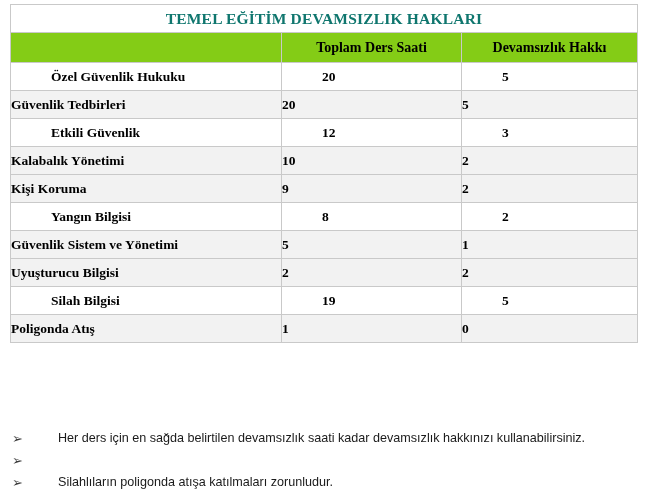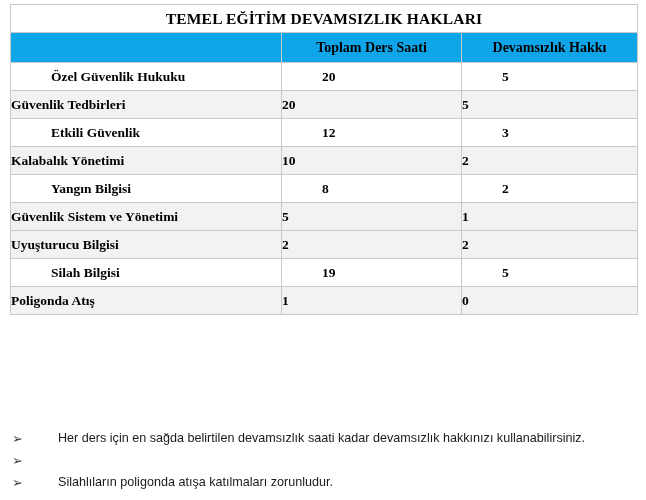--- a/index.html
+++ b/index.html
@@ -48,27 +48,27 @@
     vertical-align: middle;
   }
 
   .title-cell {
     height: 27px;
     text-align: center;
     font-weight: bold;
     font-size: 15.5px;
     letter-spacing: 0.2px;
     background: #ffffff;
-    color: #000000;
+    color: #0f766e;
     white-space: nowrap;
   }
 
   .head-row td {
     height: 29px;
-    background: #0ea5e9;
+    background: #84cc16;
   }
   .head-blank {
     background: #f2f2f2;
   }
   .head-label {
     text-align: center;
     font-weight: bold;
     font-size: 14px;
     color: #000;
     white-space: nowrap;
@@ -159,20 +159,25 @@
           <td class="cell-num">5</td>
         </tr>
         <tr class="odd">
           <td class="cell-name">Etkili Güvenlik</td>
           <td class="cell-num">12</td>
           <td class="cell-num">3</td>
         </tr>
         <tr class="even">
           <td class="cell-name">Kalabalık Yönetimi</td>
           <td class="cell-num">10</td>
+          <td class="cell-num">2</td>
+        </tr>
+        <tr class="even">
+          <td class="cell-name">Kişi Koruma</td>
+          <td class="cell-num">9</td>
           <td class="cell-num">2</td>
         </tr>
         <tr class="odd">
           <td class="cell-name">Yangın Bilgisi</td>
           <td class="cell-num">8</td>
           <td class="cell-num">2</td>
         </tr>
         <tr class="even">
           <td class="cell-name">Güvenlik Sistem ve Yönetimi</td>
           <td class="cell-num">5</td>

